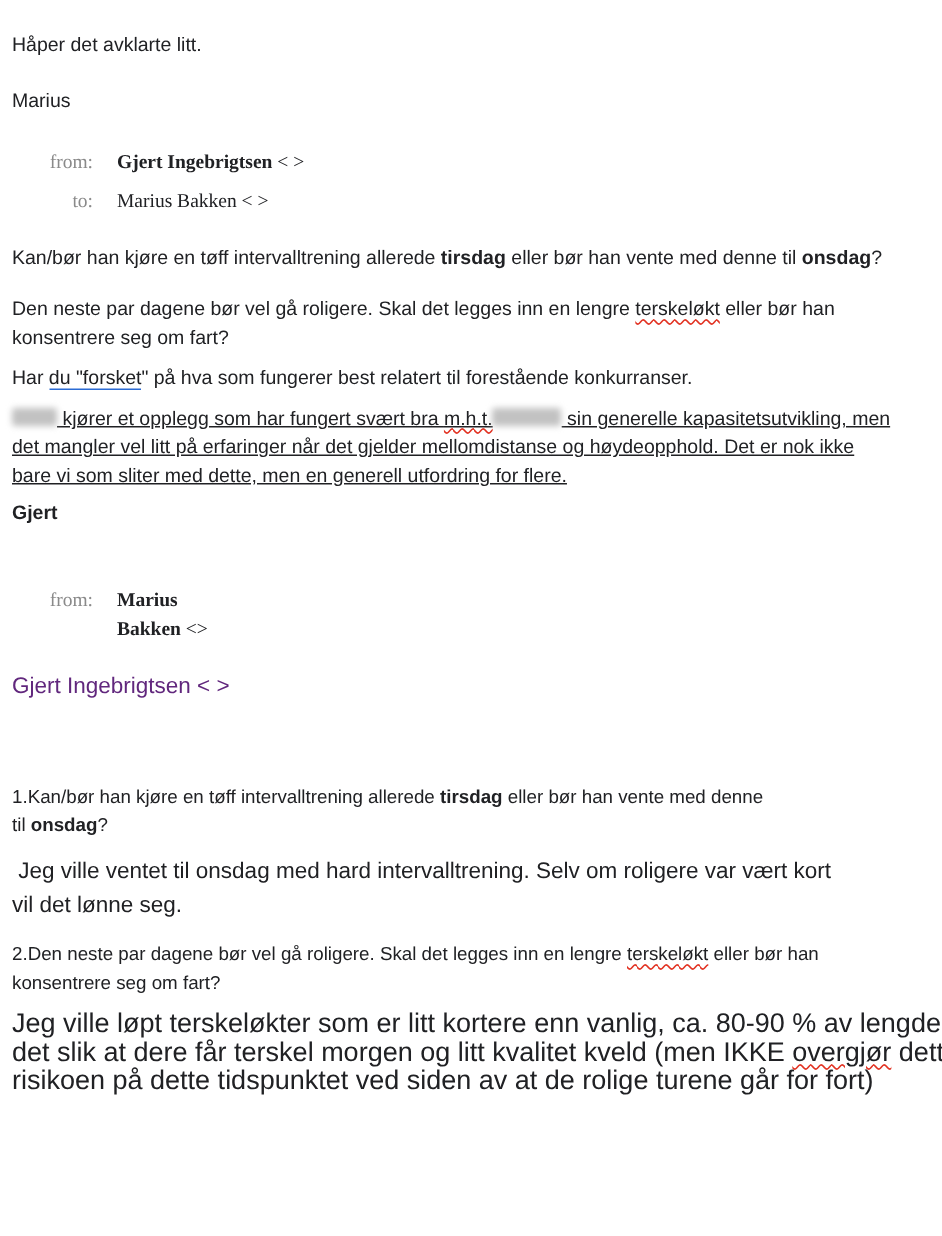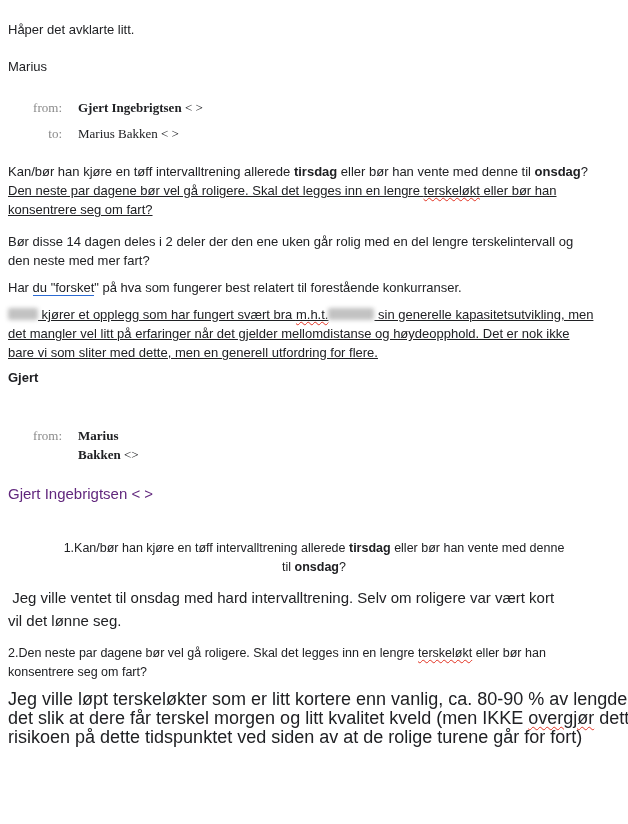--- a/index.html
+++ b/index.html
@@ -59,33 +59,31 @@
   }
 </style>
 </head>
 <body>
 
 <div class="content">
     <div class="block body-para" style="margin-top: 0px;"><span>Håper det avklarte litt.</span></div>
     <div class="block body-para" style="margin-top: 18px;"><span>Marius</span></div>
     <div class="block meta-block" style="margin-top: 22px;"><div class="meta-row"><span class="meta-label">from:</span><span class="meta-value"><span class="b">Gjert Ingebrigtsen</span><span> &lt; &gt;</span></span></div><div class="meta-row"><span class="meta-label">to:</span><span class="meta-value"><span>Marius Bakken &lt; &gt;</span></span></div></div>
     <div class="block body-para" style="margin-top: 19px;"><span>Kan/bør han kjøre en tøff intervalltrening allerede </span><span class="b">tirsdag</span><span> eller bør han vente med denne til </span><span class="b">onsdag</span><span>?</span></div>
-    <div class="block body-para" style=" text-decoration: underline;"><span>Den neste par dagene bør vel gå roligere. Skal det legges inn en lengre </span><span class="sq">terskeløkt</span><span> eller bør han
+    <div class="block body-para" style="margin-top: 15px;"><span>Den neste par dagene bør vel gå roligere. Skal det legges inn en lengre </span><span class="sq">terskeløkt</span><span> eller bør han
 konsentrere seg om fart?</span></div>
-    <div class="block body-para" style="margin-top: 13px;"><span>Bør disse 14 dagen deles i 2 deler der den ene uken går rolig med en del lengre terskelintervall og
-den neste med mer fart?</span></div>
     <div class="block body-para" style="margin-top: 8px;"><span>Har </span><span class="u-blue">du "forsket</span><span>" på hva som fungerer best relatert til forestående konkurranser.</span></div>
     <div class="block body-para" style="margin-top: 8px; text-decoration: underline;"><span class="redact" style="width: 30px;"></span><span> kjører et opplegg som har fungert svært bra </span><span class="sq">m.h.t.</span><span class="redact" style="width: 46px;"></span><span> sin generelle kapasitetsutvikling, men
 det mangler vel litt på erfaringer når det gjelder mellomdistanse og høydeopphold. Det er nok ikke
 bare vi som sliter med dette, men en generell utfordring for flere.</span></div>
     <div class="block body-para" style="margin-top: 6px; font-weight: bold;"><span>Gjert</span></div>
     <div class="block meta-block" style="margin-top: 39px;"><div class="meta-row"><span class="meta-label">from:</span><span class="meta-value"><span class="b">Marius
 Bakken</span><span> &lt;&gt;</span></span></div></div>
     <div class="block purple-line" style="margin-top: 20px;"><span class="purple">Gjert Ingebrigtsen &lt; &gt;</span></div>
-    <div class="block question" style="margin-top: 35px; text-align: center;"><span>1.Kan/bør han kjøre en tøff intervalltrening allerede </span><span class="b">tirsdag</span><span> eller bør han vente med denne
+    <div class="block question" style="margin-top: 54px;"><span>1.Kan/bør han kjøre en tøff intervalltrening allerede </span><span class="b">tirsdag</span><span> eller bør han vente med denne
 til </span><span class="b">onsdag</span><span>?</span></div>
     <div class="block answer-big" style="margin-top: 9px;"><span> Jeg ville ventet til onsdag med hard intervalltrening. Selv om roligere var vært kort
 vil det lønne seg.</span></div>
     <div class="block question" style="margin-top: 12px;"><span>2.Den neste par dagene bør vel gå roligere. Skal det legges inn en lengre </span><span class="sq">terskeløkt</span><span> eller bør han
 konsentrere seg om fart?</span></div>
     <div class="block answer" style="margin-top: 8px;"><span>Jeg ville løpt terskeløkter som er litt kortere enn vanlig, ca. 80-90 % av lengden. Og gjerne kombinert
 det slik at dere får terskel morgen og litt kvalitet kveld (men IKKE </span><span class="sq">overgjør</span><span> dette nå - det er # 1
 risikoen på dette tidspunktet ved siden av at de rolige turene går for fort)</span></div>
   </div>
 

